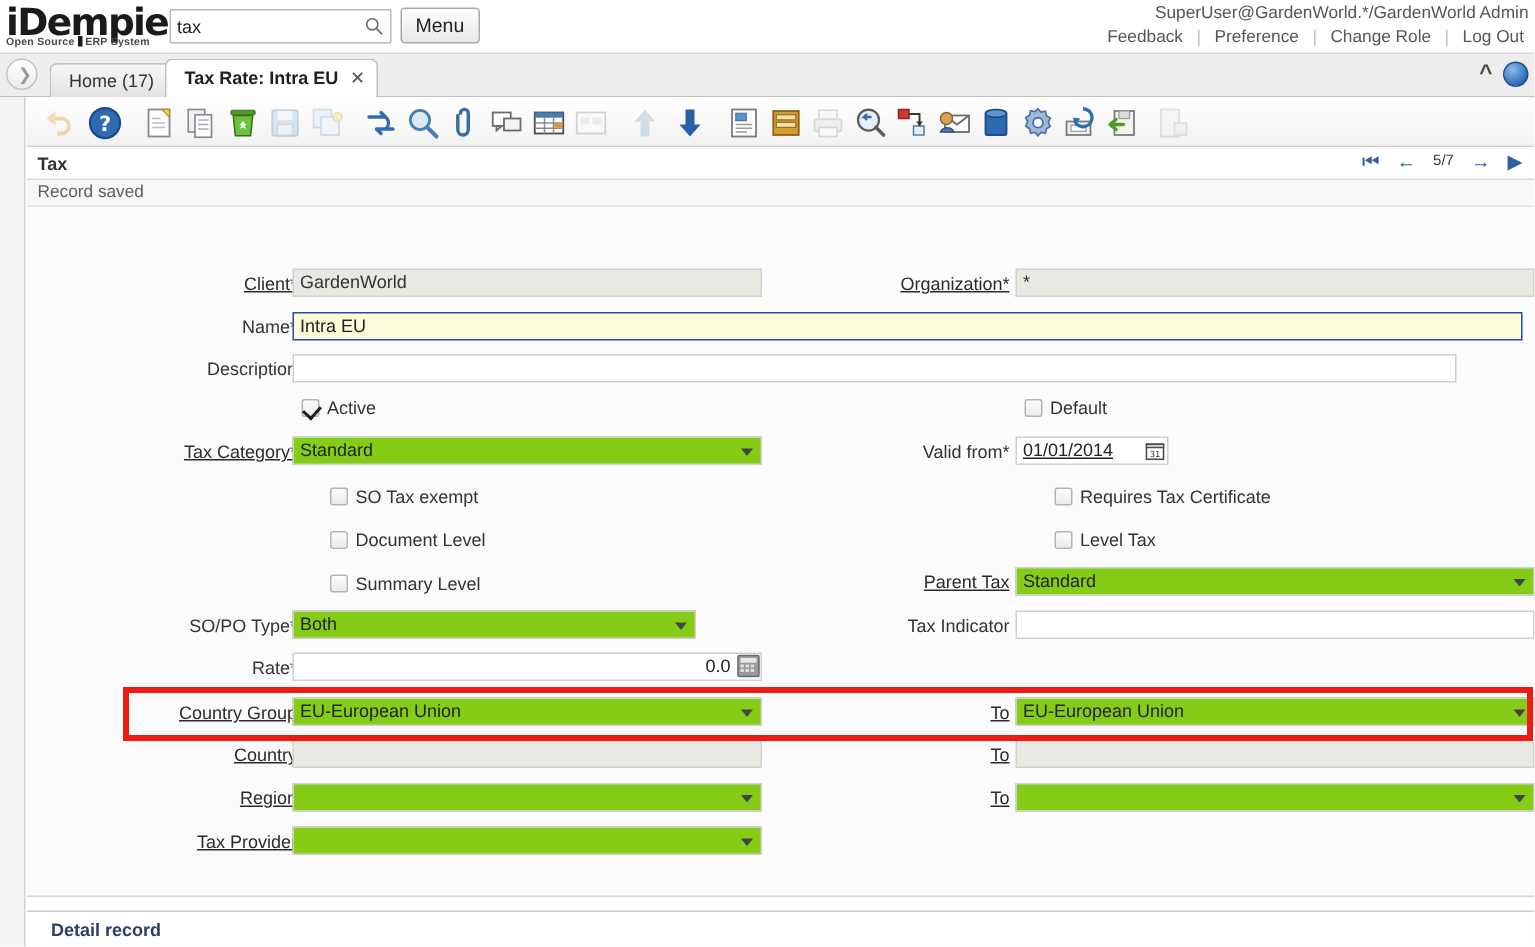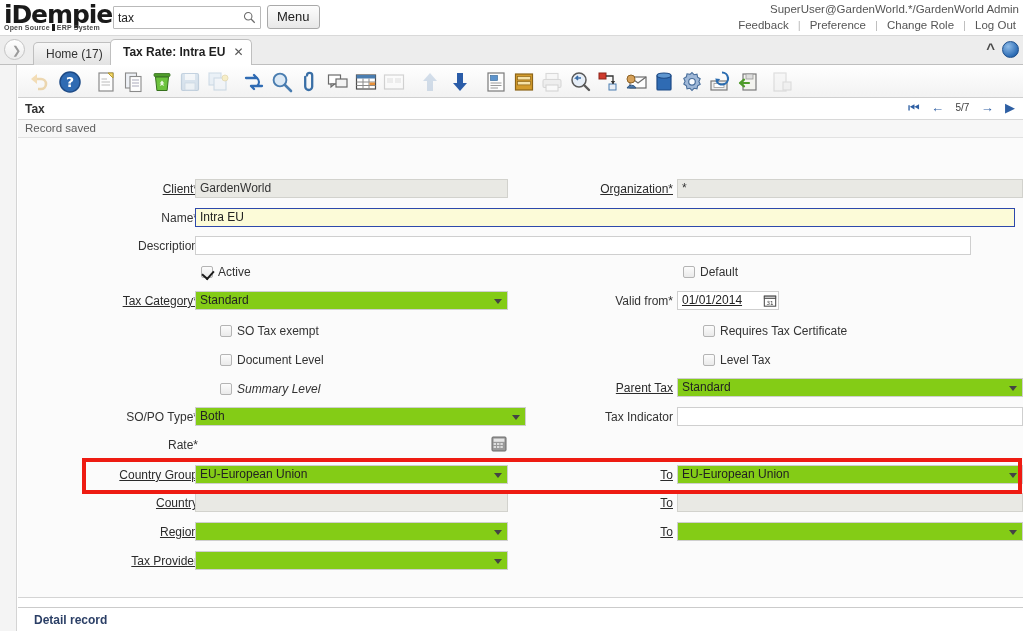--- a/index.html
+++ b/index.html
@@ -693,36 +693,37 @@
       <div class="cblabel" style="left:219px; top:186px;">SO Tax exempt</div>
       <div class="cbox" style="left:685px; top:187px;"></div>
       <div class="cblabel" style="left:702px; top:186px;">Requires Tax Certificate</div>
 
       <div class="cbox" style="left:202px; top:216px;"></div>
       <div class="cblabel" style="left:219px; top:215px;">Document Level</div>
       <div class="cbox" style="left:685px; top:216px;"></div>
       <div class="cblabel" style="left:702px; top:215px;">Level Tax</div>
 
       <div class="cbox" style="left:202px; top:245px;"></div>
-      <div class="cblabel" style="left:219px; top:244px;font-style:italic;">Summary Level</div>
+      <div class="cblabel" style="left:219px; top:244px;">Summary Level</div>
       <div class="lbl link" style="left:545px; top:243px; width:110px;">Parent Tax</div>
       <div class="sel" style="left:659px; top:240px; width:346px;">
         <span>Standard</span>
         <span class="arrow"></span>
       </div>
 
       <div class="lbl" style="left:70px; top:272px; width:110px;">SO/PO Type*</div>
-      <div class="sel" style="left:177px; top:269px; width:331px;">
+      <div class="sel" style="left:177px; top:269px; width:269px;">
         <span>Both</span>
         <span class="arrow"></span>
       </div>
       <div class="lbl" style="left:545px; top:272px; width:110px;">Tax Indicator</div>
       <div class="fld" style="left:659px; top:269px; width:346px;"></div>
 
       <div class="lbl" style="left:80px; top:300px; width:100px;">Rate*</div>
+      <div class="numfld" style="left:177px; top:297px; width:313px;">0.0</div>
       <svg class="calc-icon" style="left:473px; top:298px; right:auto;" viewBox="0 0 16 16">
         <rect x="1" y="1" width="14" height="14" rx="1" fill="#9a9a9a" stroke="#6a6a6a" stroke-width="1"></rect>
         <rect x="2.6" y="2.6" width="10.8" height="3.2" fill="#e6e6e6"></rect>
         <rect x="2.6" y="7" width="2.4" height="2" fill="#ddd"></rect>
           <rect x="6" y="7" width="2.4" height="2" fill="#ddd"></rect>
           <rect x="9.4" y="7" width="2.4" height="2" fill="#ddd"></rect>
         <rect x="2.6" y="10" width="2.4" height="2" fill="#ddd"></rect>
           <rect x="6" y="10" width="2.4" height="2" fill="#ddd"></rect>
           <rect x="9.4" y="10" width="2.4" height="2" fill="#ddd"></rect>
       </svg>

